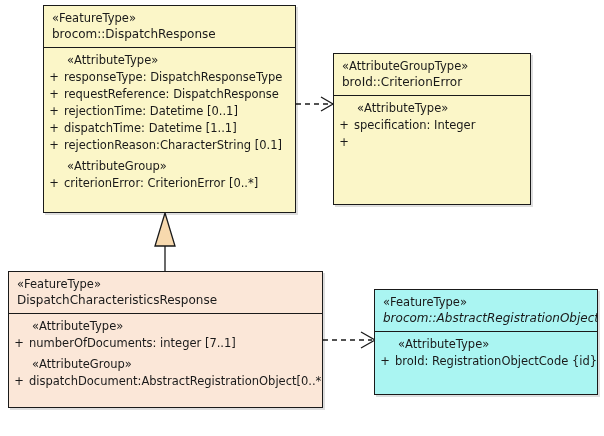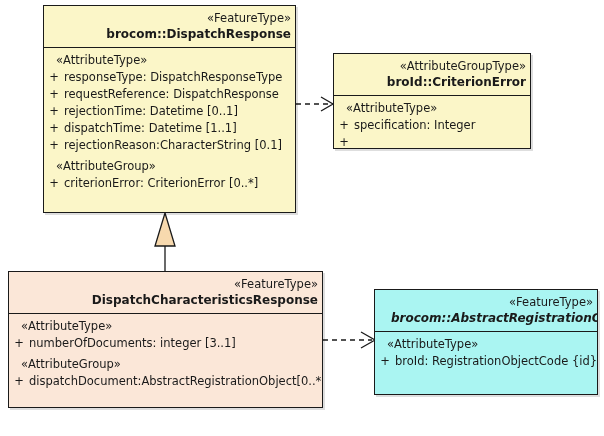--- a/index.html
+++ b/index.html
@@ -31,47 +31,47 @@
     box-shadow: 2px 2px 0px rgba(0,0,0,0.13);
     overflow: hidden;
   }
   .uml-class.yellow { background: #fbf6c8; }
   .uml-class.peach  { background: #fbe7d8; }
   .uml-class.cyan   { background: #aaf5f2; }
 
   .uml-header {
     box-sizing: border-box;
     border-bottom: 1.5px solid #1a1a1a;
-    text-align: right;
-    padding: 4px 4px 5px 16px;
+    text-align: left;
+    padding: 4px 4px 5px 8px;
   }
   .uml-stereotype {
     font-size: 11.5px;
     color: #1a1a1a;
     line-height: 16px;
     white-space: nowrap;
   }
   .uml-name {
     font-size: 12px;
-    font-weight: bold;
+    font-weight: normal;
     color: #1a1a1a;
     line-height: 16px;
     white-space: nowrap;
   }
   .uml-name.abstract { font-style: italic; }
 
   .uml-compartment {
     box-sizing: border-box;
     padding: 4px 0 5px 0;
   }
   .group-label {
     font-size: 11.5px;
     color: #1a1a1a;
     line-height: 17px;
-    padding-left: 12px;
+    padding-left: 23px;
     white-space: nowrap;
   }
   .attr-row {
     display: flex;
     font-size: 11.5px;
     color: #1a1a1a;
     line-height: 17px;
     white-space: nowrap;
   }
   .attr-vis {
@@ -143,21 +143,21 @@
       </div>
 
       <div class="group-label" style="padding-top:4px;">«AttributeGroup»</div>
       <div class="attr-row">
         <span class="attr-vis">+</span>
         <span class="attr-text">criterionError: CriterionError [0..*]</span>
       </div>
     </div>
   </div>
 
-  <div class="uml-class yellow" style="left:333px; top:53px; width:198px; height:96px;">
+  <div class="uml-class yellow" style="left:333px; top:53px; width:198px; height:152px;">
     <div class="uml-header">
       <div class="uml-stereotype">«AttributeGroupType»</div>
       <div class="uml-name">broId::CriterionError</div>
     </div>
     <div class="uml-compartment">
       <div class="group-label">«AttributeType»</div>
       <div class="attr-row">
         <span class="attr-vis">+</span>
         <span class="attr-text">specification: Integer</span>
       </div>
@@ -169,21 +169,21 @@
 
   <div class="uml-class peach" style="left:8px; top:271px; width:315px; height:137px;">
     <div class="uml-header">
       <div class="uml-stereotype">«FeatureType»</div>
       <div class="uml-name">DispatchCharacteristicsResponse</div>
     </div>
     <div class="uml-compartment">
       <div class="group-label">«AttributeType»</div>
       <div class="attr-row">
         <span class="attr-vis">+</span>
-        <span class="attr-text">numberOfDocuments: integer [3..1]</span>
+        <span class="attr-text">numberOfDocuments: integer [7..1]</span>
       </div>
       <div class="group-label" style="padding-top:4px;">«AttributeGroup»</div>
       <div class="attr-row">
         <span class="attr-vis">+</span>
         <span class="attr-text">dispatchDocument:AbstractRegistrationObject[0..*]</span>
       </div>
     </div>
   </div>
 
   <div class="uml-class cyan" style="left:374px; top:289px; width:224px; height:106px;">

